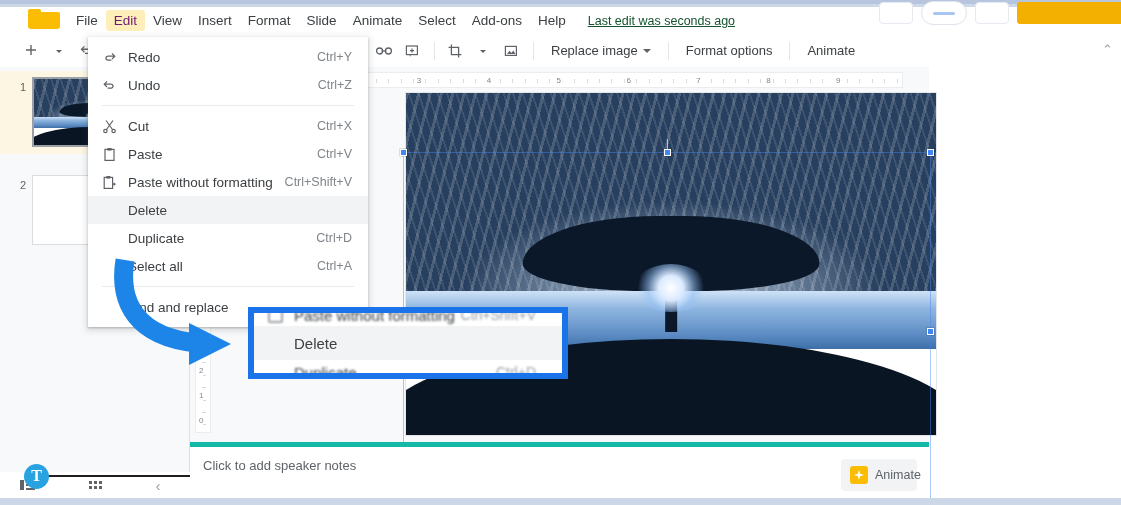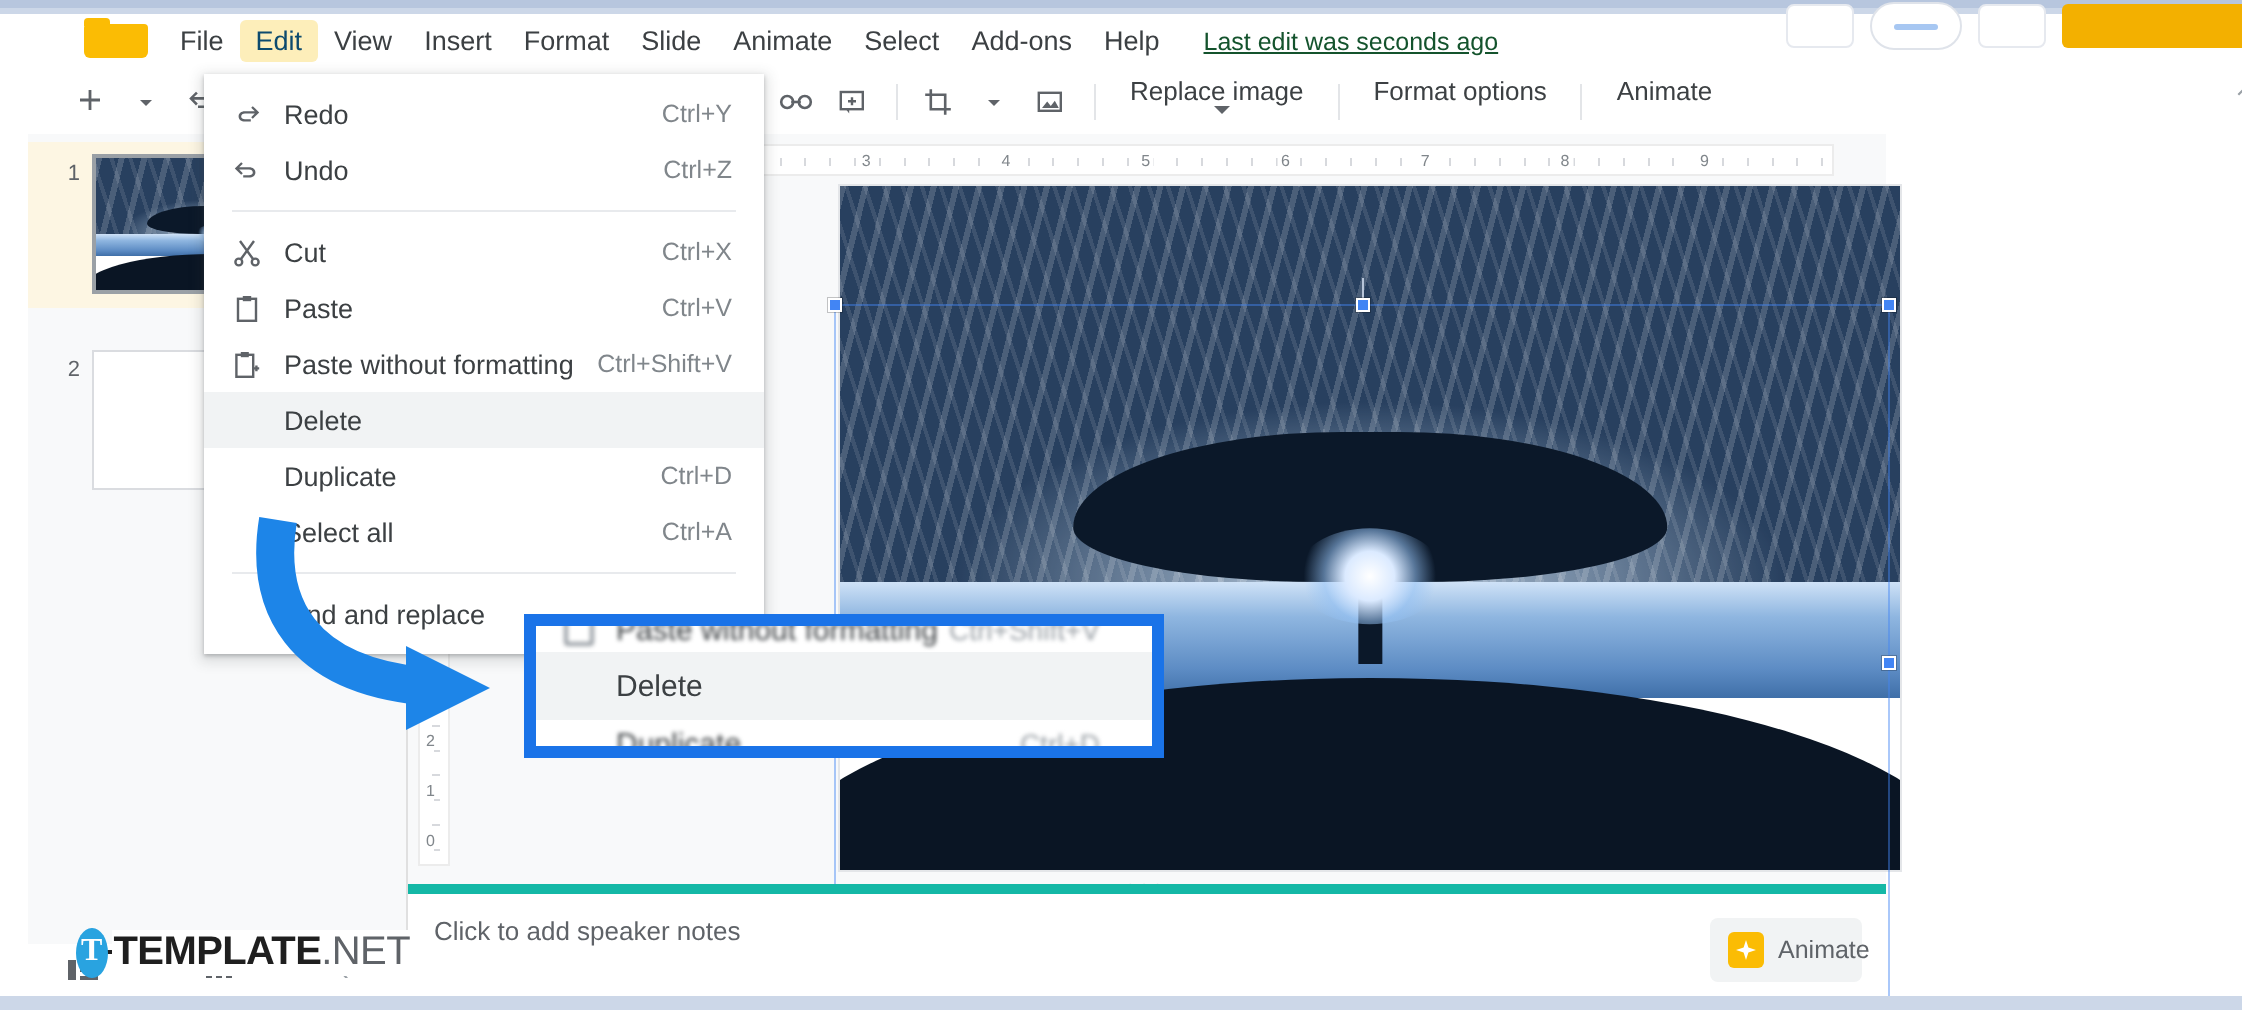--- a/index.html
+++ b/index.html
@@ -19,21 +19,21 @@
     position: absolute; left: 0; top: 0; width: 1121px; height: 7px;
     background: #b7c6de;
   }
   .chrome-strip:after {
     content: ""; position: absolute; left: 0; top: 4px; width: 1121px; height: 3px;
     background: #ccd7e8;
   }
 
   
   .app {
-    position: absolute; left: 14px; top: 7px; width: 929px; height: 491px;
+    position: absolute; left: 0; top: 7px; width: 929px; height: 491px;
     background: #ffffff;
     padding-left: 32px;
   }
 
   
   .menubar {
     position: absolute; left: 0; top: 0; width: 1121px; height: 27px;
     background: #ffffff;
     display: flex; align-items: center;
   }
@@ -44,21 +44,21 @@
   }
   .doc-icon:before {
     content:""; position:absolute; left:0; top:-3px; width:13px; height:4px;
     background:#fbbc04; border-radius:2px 2px 0 0;
   }
   .menu-items { display: flex; align-items: center; }
   .menu-item {
     font-size: 13.5px; color: #3c4043; padding: 3px 8px;
     border-radius: 3px; white-space: nowrap; cursor: default;
   }
-  .menu-item.active { background: #fdeeba; color: #0c4a6e; }
+  .menu-item.active { background: #fdeeba; color: #701a75; }
   .lastedit {
     font-size: 12.5px; color: #14532d; margin-left: 14px;
     text-decoration: underline; white-space: nowrap;
   }
   .topright {
     position: absolute; right: 0; top: -7px; height: 26px; display:flex;
     align-items:center; gap: 8px;
   }
   .tr-ghost { width: 34px; height: 22px; border: 1px solid #e6e9ef; border-radius: 4px; background:#fff;}
   .tr-pill  { width: 46px; height: 24px; border: 1px solid #dfe3ea; border-radius: 14px; background:#fff; position:relative;}
@@ -70,21 +70,21 @@
     position: absolute; left: 0; top: 27px; width: 1121px; height: 33px;
     background: #ffffff; display: flex; align-items: center; padding-left: 18px;
   }
   .tb-btn {
     height: 26px; min-width: 26px; display: flex; align-items: center; justify-content: center;
     color: #5f6368; border-radius: 4px; margin-right: 2px; flex: none;
   }
   .tb-sep { width: 1px; height: 18px; background: #e3e5e8; margin: 0 7px; flex:none; }
   .tb-text {
     height: 26px; display:flex; align-items:center; padding: 0 10px;
-    font-size: 13px; color: #3c4043; border-radius: 4px; white-space: nowrap; flex-direction: column;
+    font-size: 13px; color: #3c4043; border-radius: 4px; white-space: nowrap;
   }
   .caret { display:inline-block; margin-left:5px; border-left:4px solid transparent;
            border-right:4px solid transparent; border-top:4px solid #5f6368; }
   .tb-right { position:absolute; right: 8px; top: 8px; color:#9aa0a6; font-size:13px;}
 
   
   .filmstrip {
     position: absolute; left: 0; top: 60px; width: 190px; height: 431px;
     background: #f8f9fa; border-right: 1px solid #e0e0e0;
   }
@@ -643,18 +643,17 @@
   <div class="arrow">
     <svg width="190" height="130" viewBox="0 0 190 130">
       <path d="M40 5 C 33 48, 52 82, 112 88" stroke="#1d85e8" stroke-width="19" fill="none" stroke-linecap="butt"></path>
       <path d="M104 68 L 146 89 L 104 110 Z" fill="#1d85e8"></path>
     </svg>
   </div>
 
   <div class="wm">
     <div class="bar"></div>
     <div class="badge">T</div>
-    <div class="wtext"><span>TEMPLATE</span><span class="net">.NET</span></div>
   </div>
 
 </div>
 
 <div class="page-bottom"></div>
 
 </body></html>

